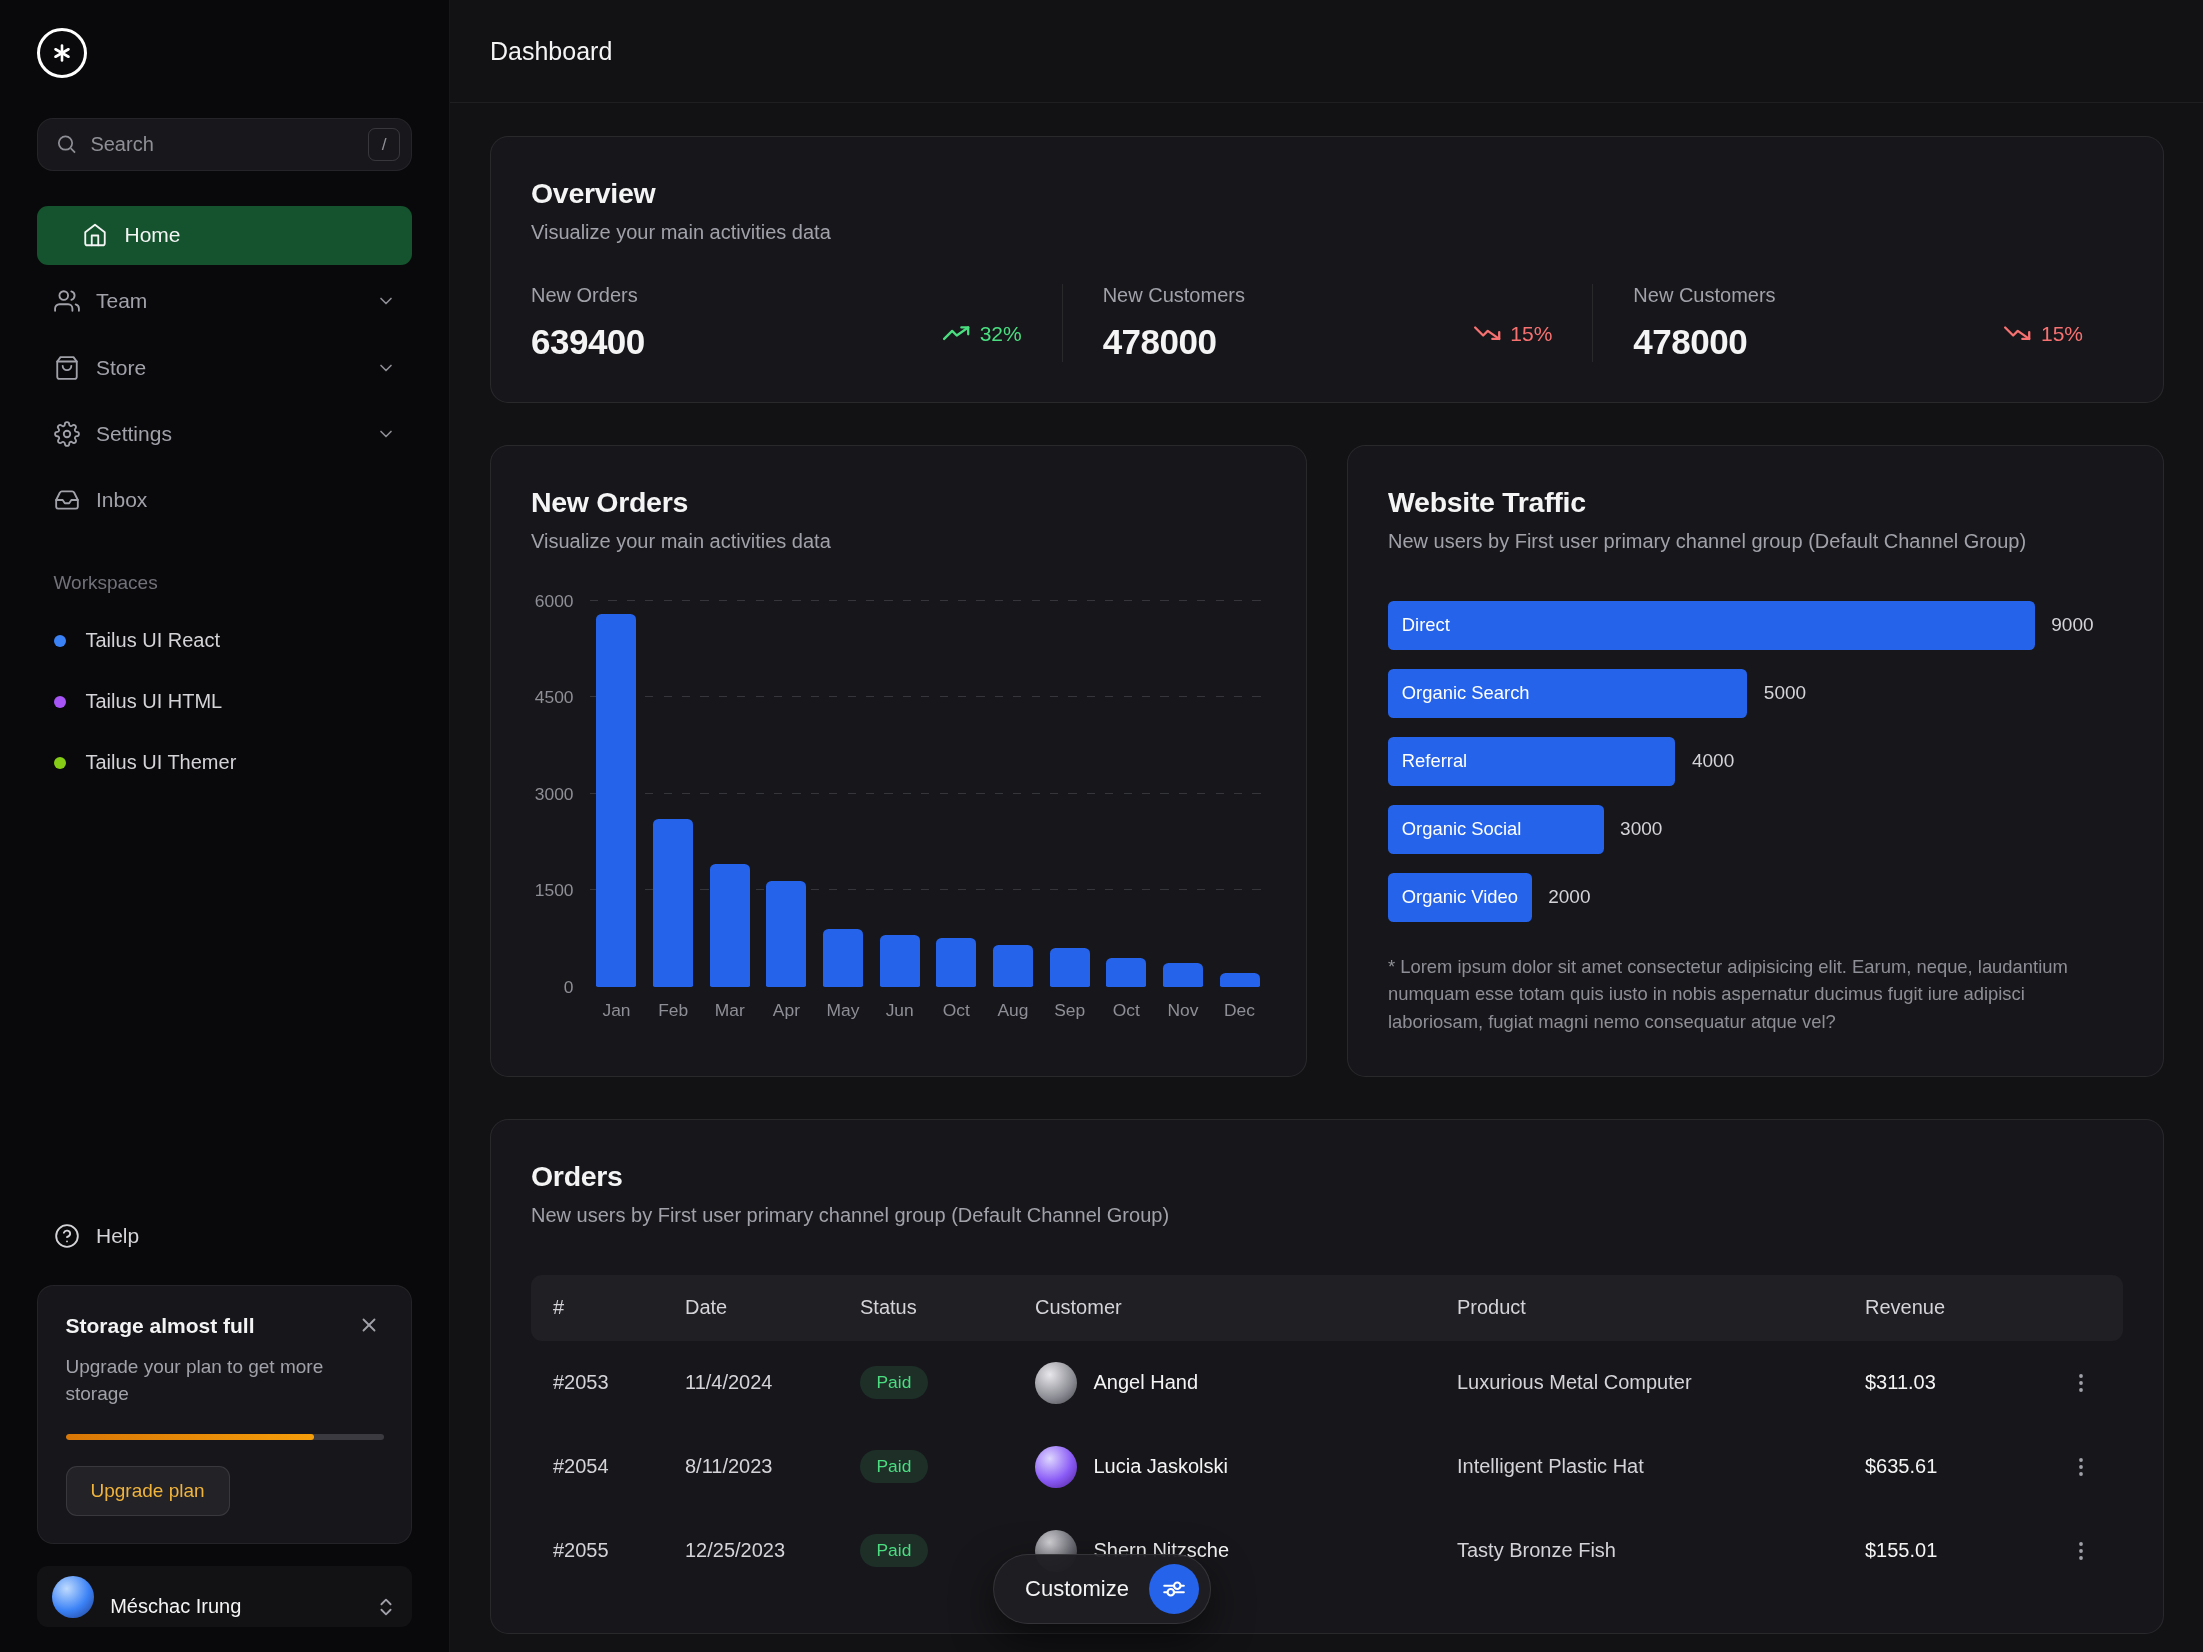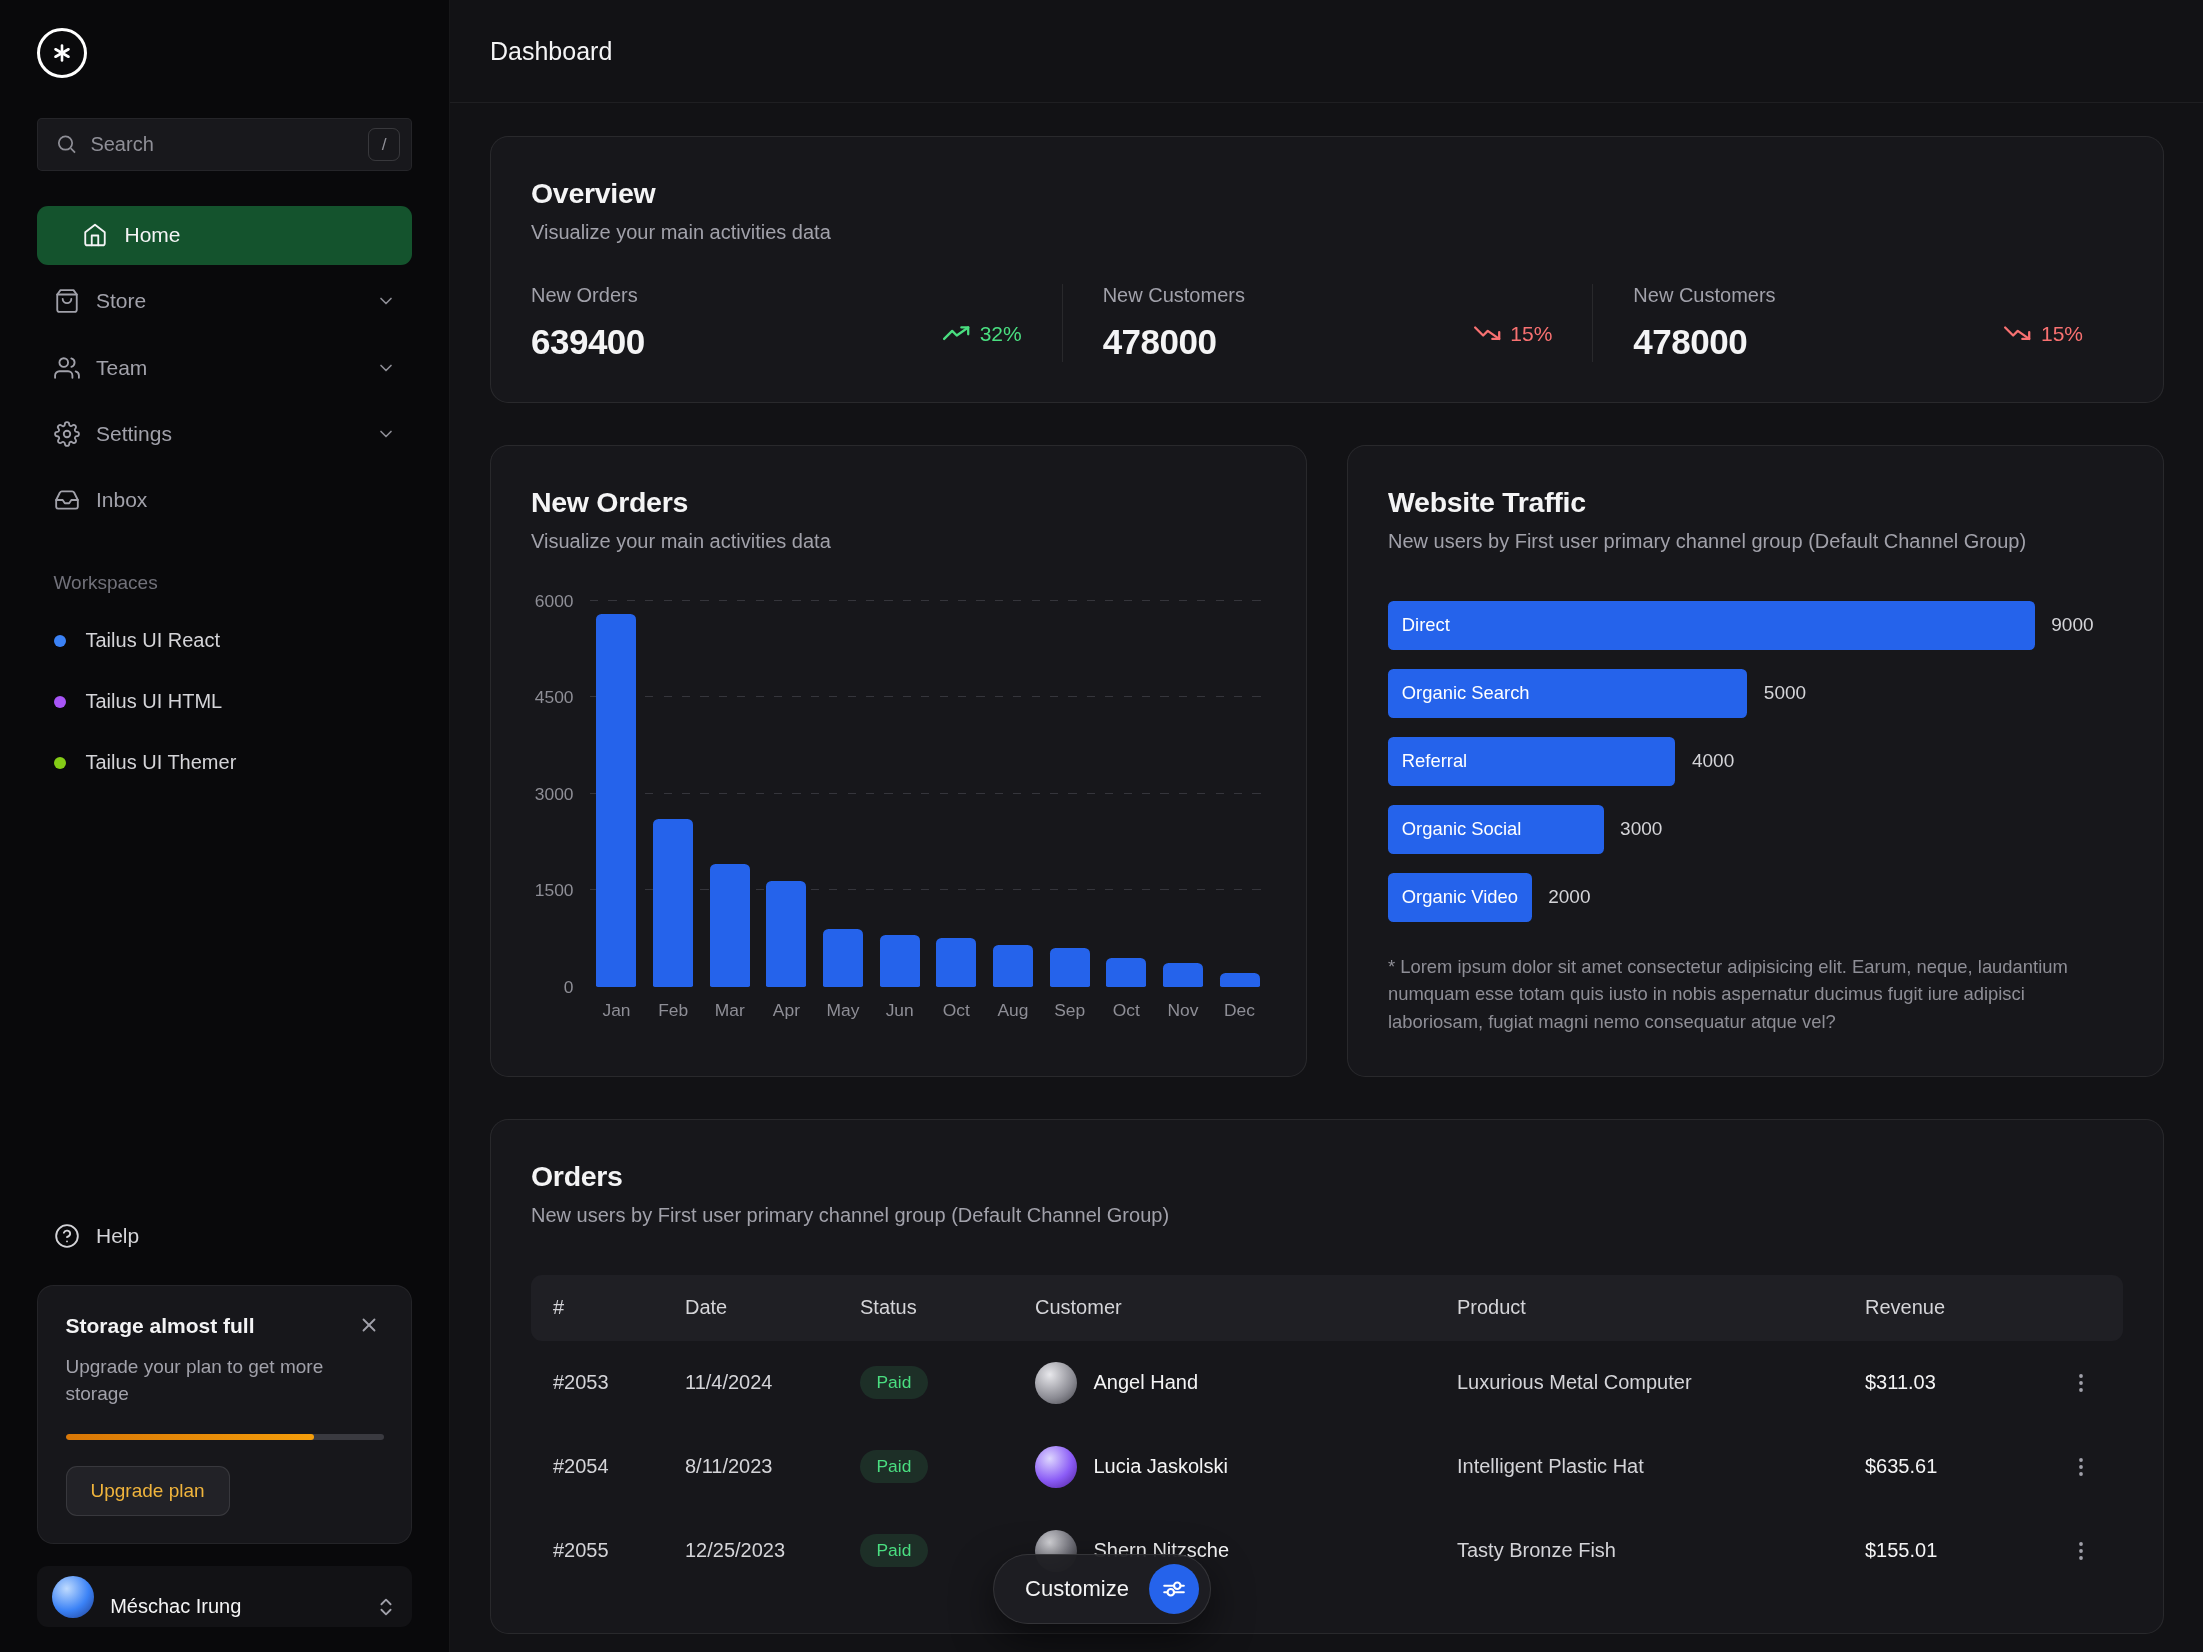--- a/index.html
+++ b/index.html
@@ -37,21 +37,21 @@
   }
   .logo{
     width:50px;height:50px;border-radius:50%;
     border:3.7px solid #fff;background:#0a0a0c;
     display:flex;align-items:center;justify-content:center;
     cursor:pointer;
   }
   .search{
     margin-top:40px;height:53px;
     background:#18181c;border:0.9px solid var(--border-soft);
-    border-radius:5px;display:flex;align-items:center;
+    border-radius:16px;display:flex;align-items:center;
     padding:0 11px 0 16.5px;gap:13px;
   }
   .search svg{width:24px;height:24px;stroke:#8e8e96;}
   .search input{
     flex:1;background:transparent;border:none;outline:none;
     color:var(--text-hi);font-size:20px;font-family:inherit;
   }
   .search input::placeholder{color:#8e8e96;}
   .kbd{
     width:33px;height:33px;border:0.9px solid rgba(255,255,255,0.14);
@@ -253,42 +253,42 @@
           <svg viewBox="0 0 24 24">
               <path d="M3 9.5 12 2.5l9 7v10a2 2 0 0 1-2 2H5a2 2 0 0 1-2-2z"></path>
               <polyline points="9 21.5 9 12.5 15 12.5 15 21.5"></polyline>
             </svg>
         </span>
         <span>Home</span>
       </div>
       <div class="nav-item">
         <span class="nicon">
           <svg viewBox="0 0 24 24">
-              <path d="M6 2 3 6v14a2 2 0 0 0 2 2h14a2 2 0 0 0 2-2V6l-3-4z"></path>
-              <line x1="3" y1="6" x2="21" y2="6"></line>
-              <path d="M16 10a4 4 0 0 1-8 0"></path>
-            </svg>
-        </span>
-        <span>Store</span>
-        <span class="chev">
-          <svg viewBox="0 0 24 24" fill="none">
-              <polyline points="6 9 12 15 18 9" stroke-width="2"></polyline>
-            </svg>
-        </span>
-      </div>
-      <div class="nav-item">
-        <span class="nicon">
-          <svg viewBox="0 0 24 24">
               <path d="M17 21v-2a4 4 0 0 0-4-4H5a4 4 0 0 0-4 4v2"></path>
               <circle cx="9" cy="7" r="4"></circle>
               <path d="M23 21v-2a4 4 0 0 0-3-3.87"></path>
               <path d="M16 3.13a4 4 0 0 1 0 7.75"></path>
             </svg>
         </span>
         <span>Team</span>
+        <span class="chev">
+          <svg viewBox="0 0 24 24" fill="none">
+              <polyline points="6 9 12 15 18 9" stroke-width="2"></polyline>
+            </svg>
+        </span>
+      </div>
+      <div class="nav-item">
+        <span class="nicon">
+          <svg viewBox="0 0 24 24">
+              <path d="M6 2 3 6v14a2 2 0 0 0 2 2h14a2 2 0 0 0 2-2V6l-3-4z"></path>
+              <line x1="3" y1="6" x2="21" y2="6"></line>
+              <path d="M16 10a4 4 0 0 1-8 0"></path>
+            </svg>
+        </span>
+        <span>Store</span>
         <span class="chev">
           <svg viewBox="0 0 24 24" fill="none">
               <polyline points="6 9 12 15 18 9" stroke-width="2"></polyline>
             </svg>
         </span>
       </div>
       <div class="nav-item">
         <span class="nicon">
           <svg viewBox="0 0 24 24">
               <circle cx="12" cy="12" r="3"></circle>

